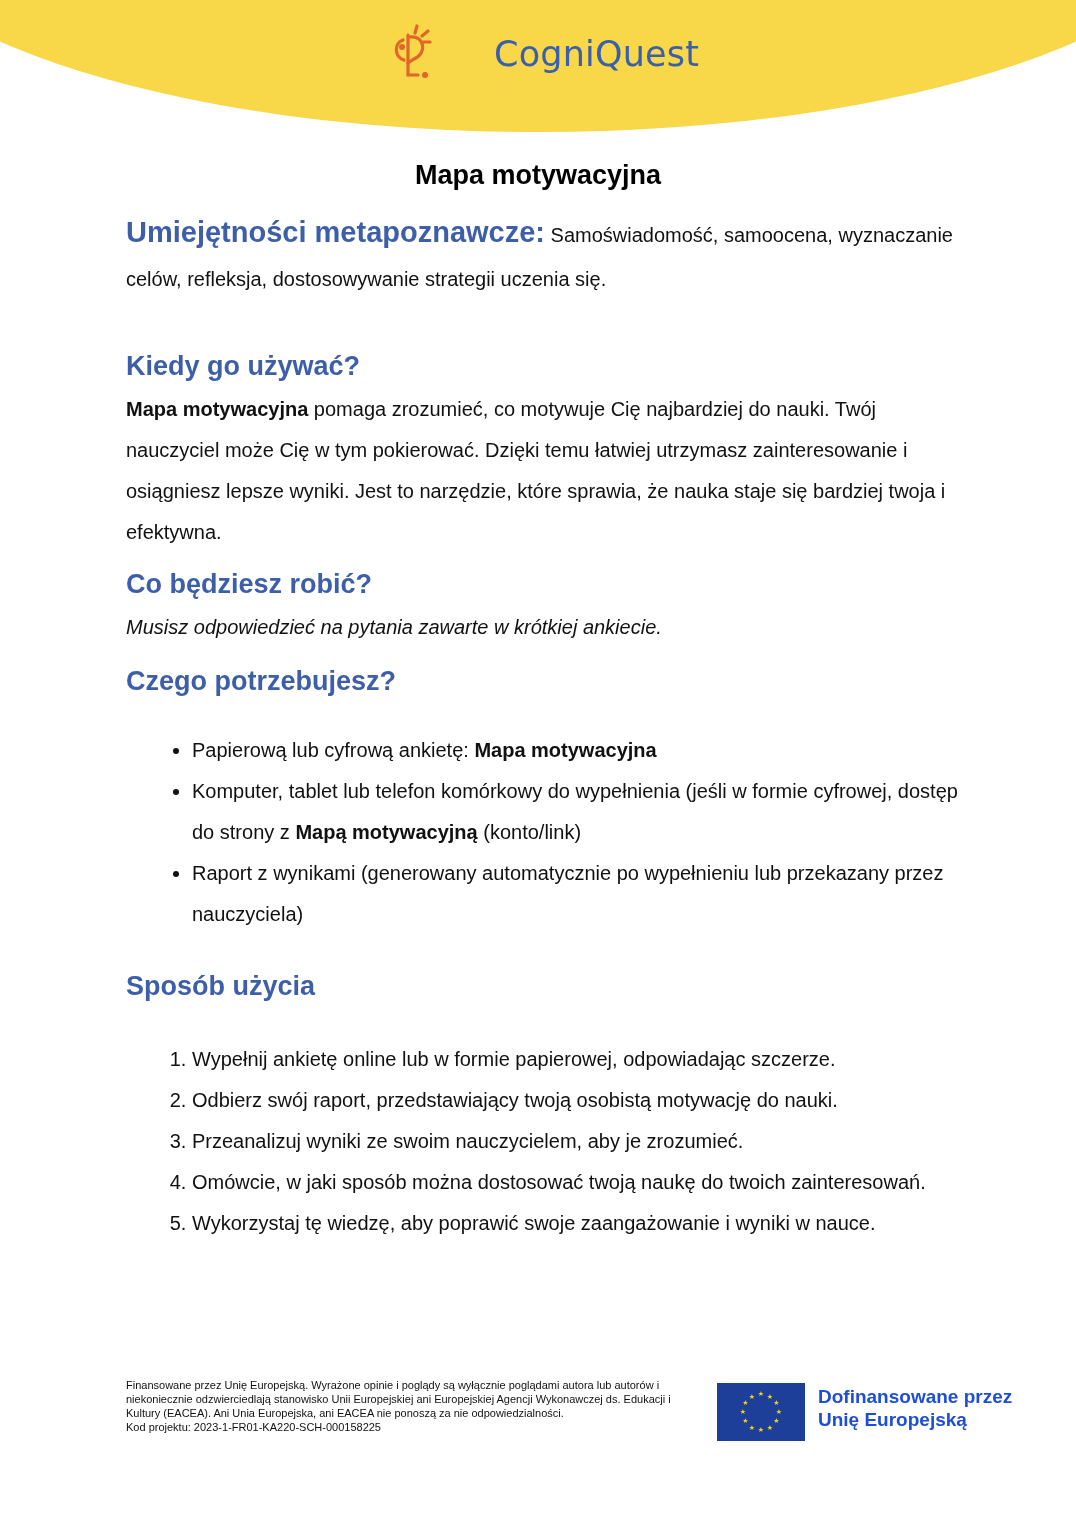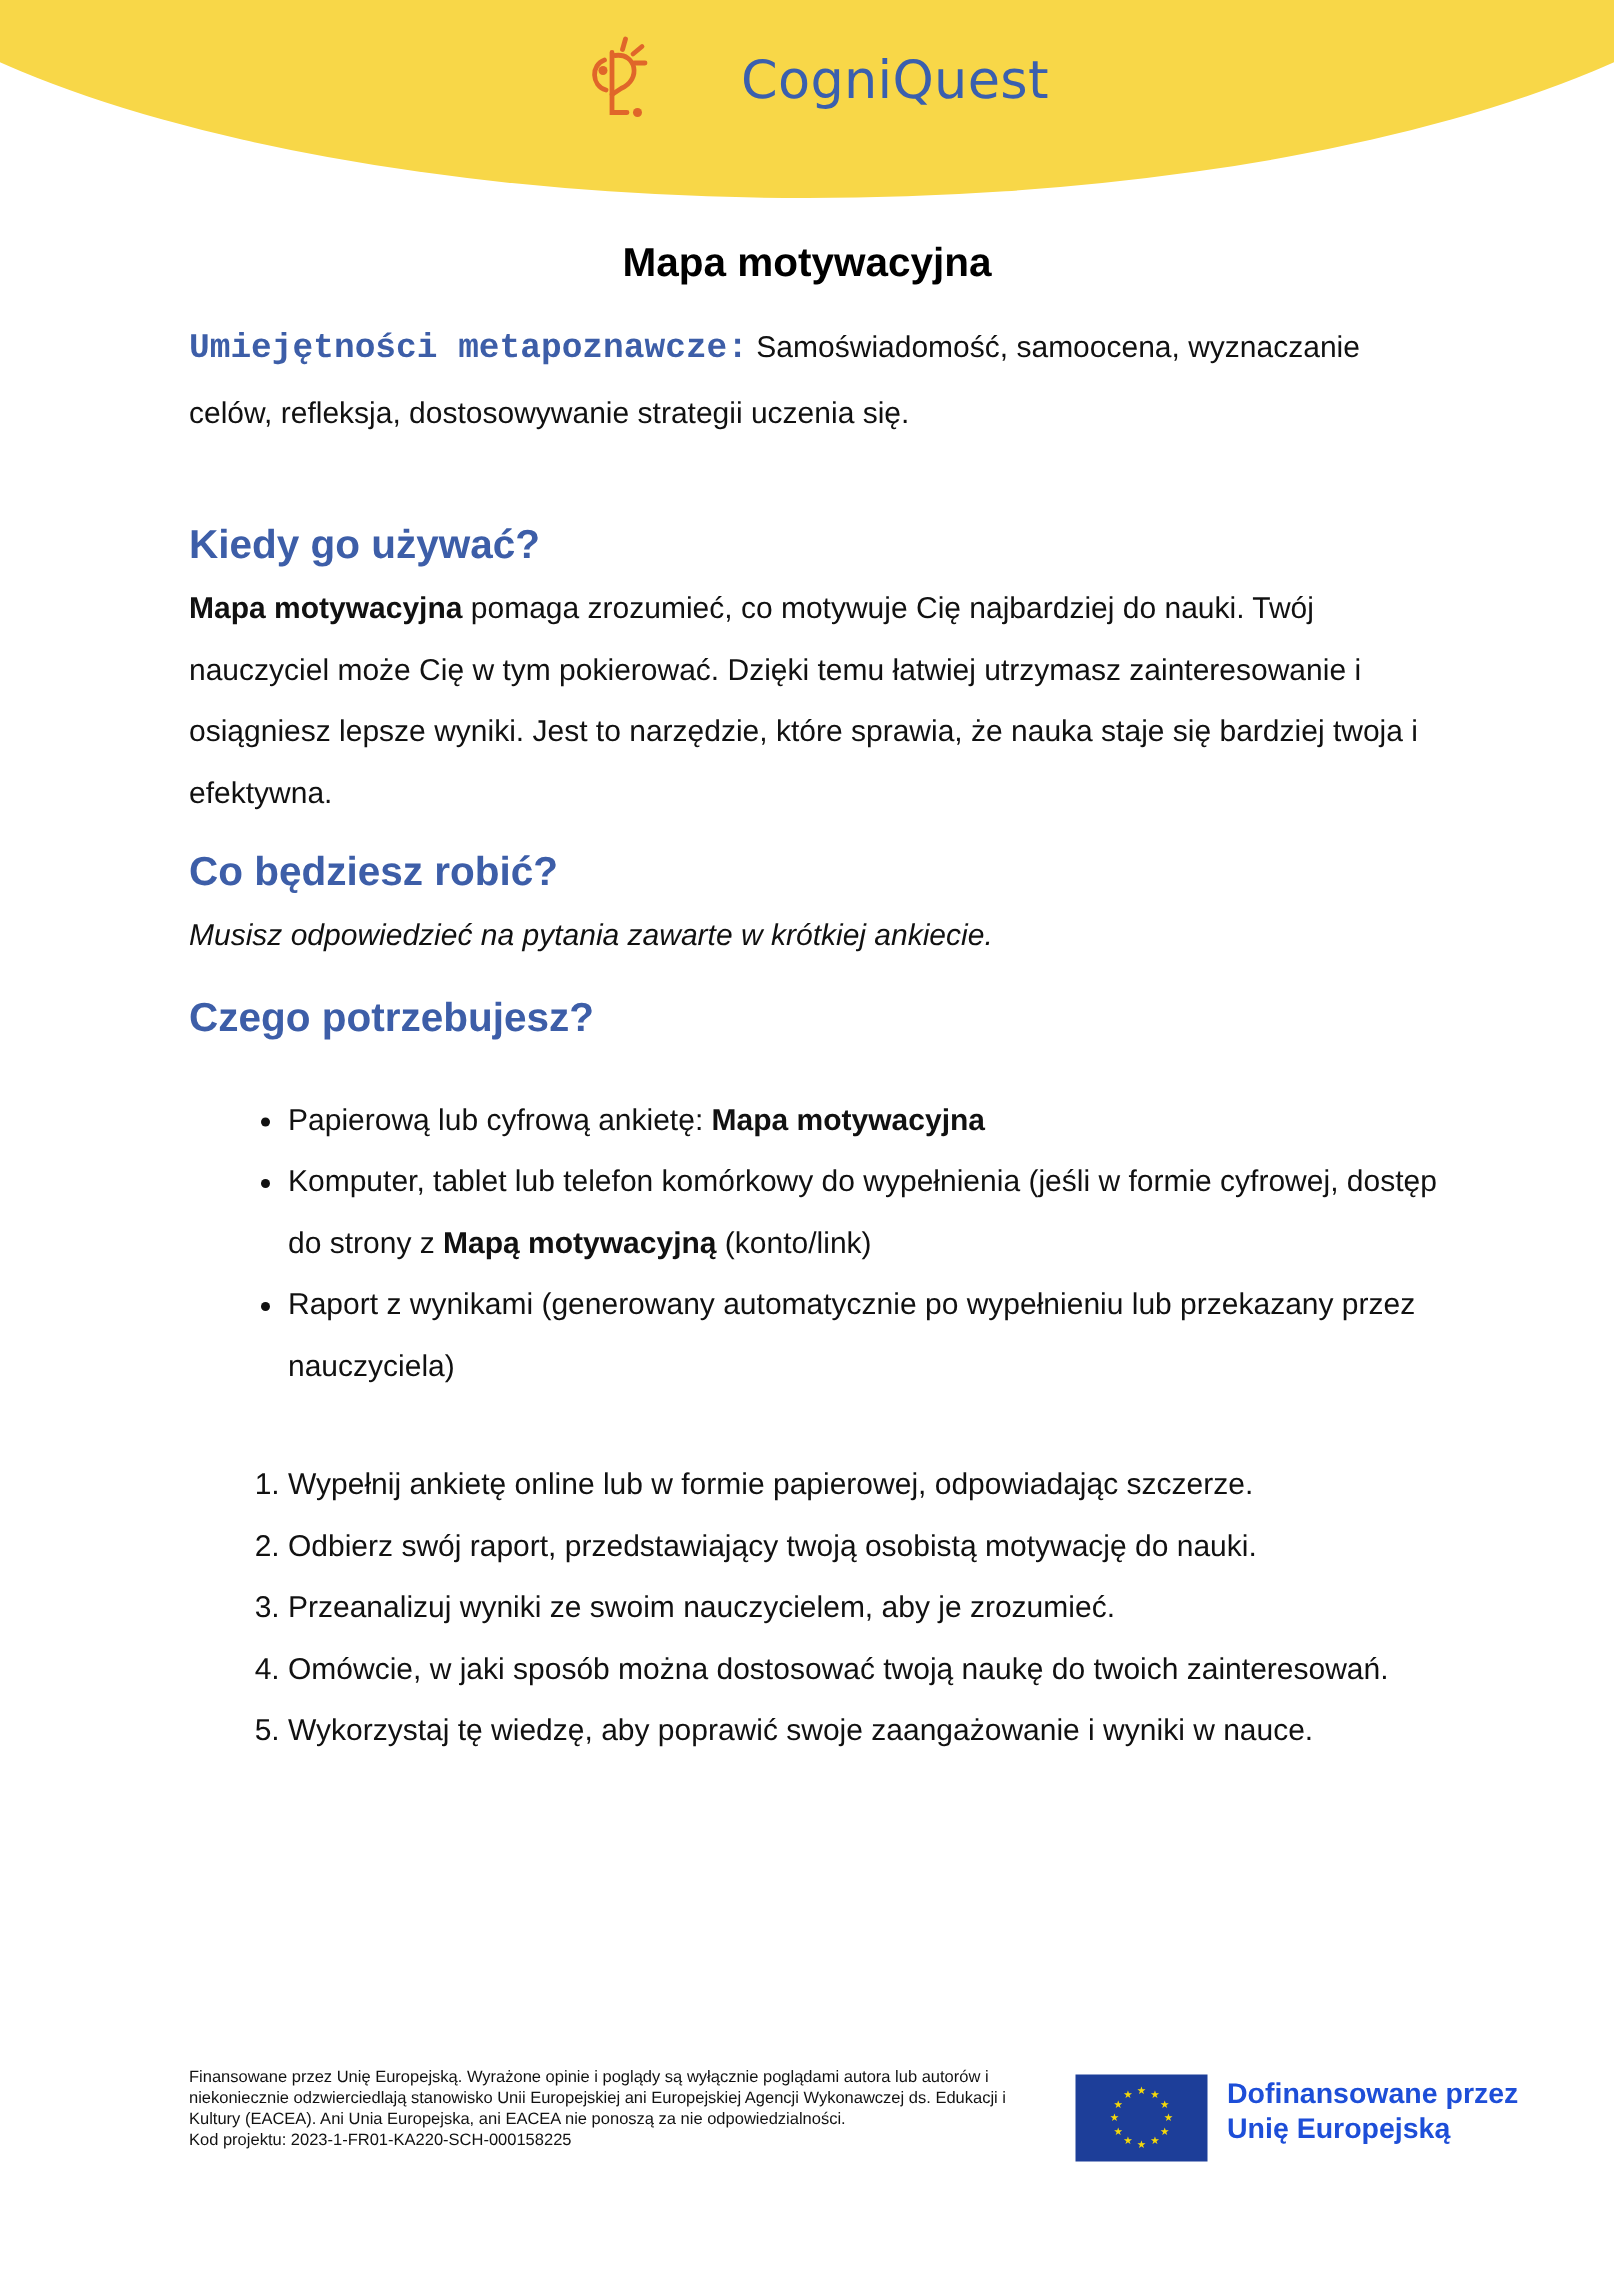--- a/index.html
+++ b/index.html
@@ -59,21 +59,21 @@
       color: #3d5ea8;
       font-weight: bold;
       font-size: 23px;
     }
     p, li {
       font-size: 20px;
       line-height: 41px;
       margin: 0;
     }
     .skills { margin: 0; }
-    .skills .h2 { font-size: 23px; font-family: Liberation Mono, monospace; }
+    .skills .h2 { font-size: 29px; }
     .sec-heading {
       color: #3d5ea8;
       font-weight: bold;
       font-size: 27px;
       margin: 0;
       line-height: 30px;
     }
     ul, ol {
       margin: 0;
       padding-left: 66px;
@@ -144,20 +144,21 @@
   <h2 class="sec-heading" style="margin-top:16px;">Co będziesz robić?</h2>
   <p style="margin-top:8px;font-style:italic;">Musisz odpowiedzieć na pytania zawarte w krótkiej ankiecie.</p>
 
   <h2 class="sec-heading" style="margin-top:18px;">Czego potrzebujesz?</h2>
   <ul style="margin-top:34px;">
     <li><span>Papierową lub cyfrową ankietę: </span><b>Mapa motywacyjna</b><span></span></li>
     <li><span>Komputer, tablet lub telefon komórkowy do wypełnienia (jeśli w formie cyfrowej, dostęp do strony z </span><b>Mapą motywacyjną</b><span> (konto/link)</span></li>
     <li><span>Raport z wynikami (generowany automatycznie po wypełnieniu lub przekazany przez nauczyciela)</span><b></b><span></span></li>
   </ul>
 
+  <h2 class="sec-heading" style="margin-top:36px;">Sposób użycia</h2>
   <ol style="margin-top:38px;">
     <li>Wypełnij ankietę online lub w formie papierowej, odpowiadając szczerze.</li>
     <li>Odbierz swój raport, przedstawiający twoją osobistą motywację do nauki.</li>
     <li>Przeanalizuj wyniki ze swoim nauczycielem, aby je zrozumieć.</li>
     <li>Omówcie, w jaki sposób można dostosować twoją naukę do twoich zainteresowań.</li>
     <li>Wykorzystaj tę wiedzę, aby poprawić swoje zaangażowanie i wyniki w nauce.</li>
   </ol>
 </div>
 
 <div class="footer-text">

